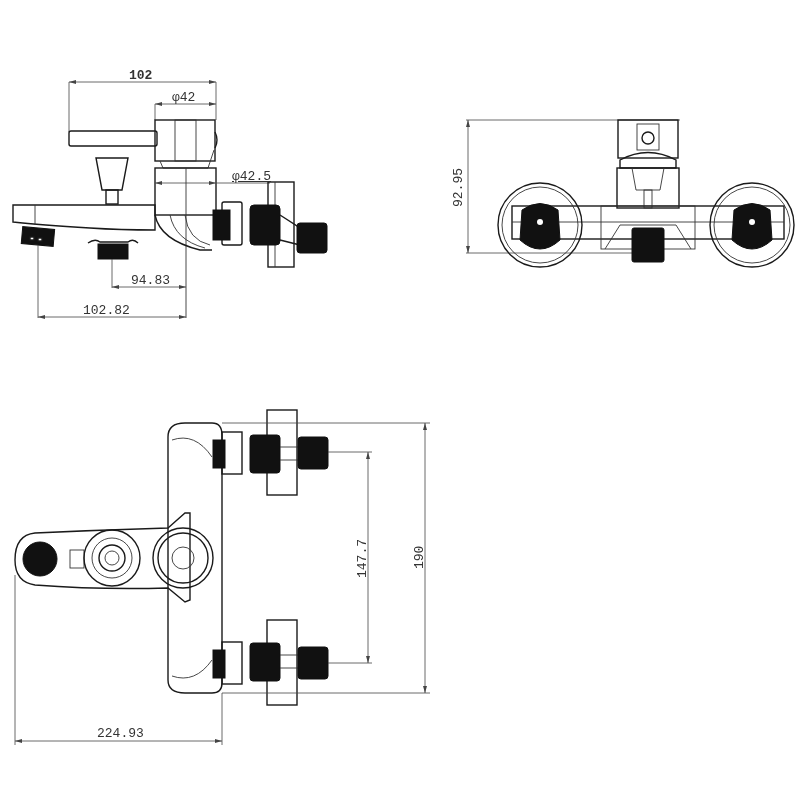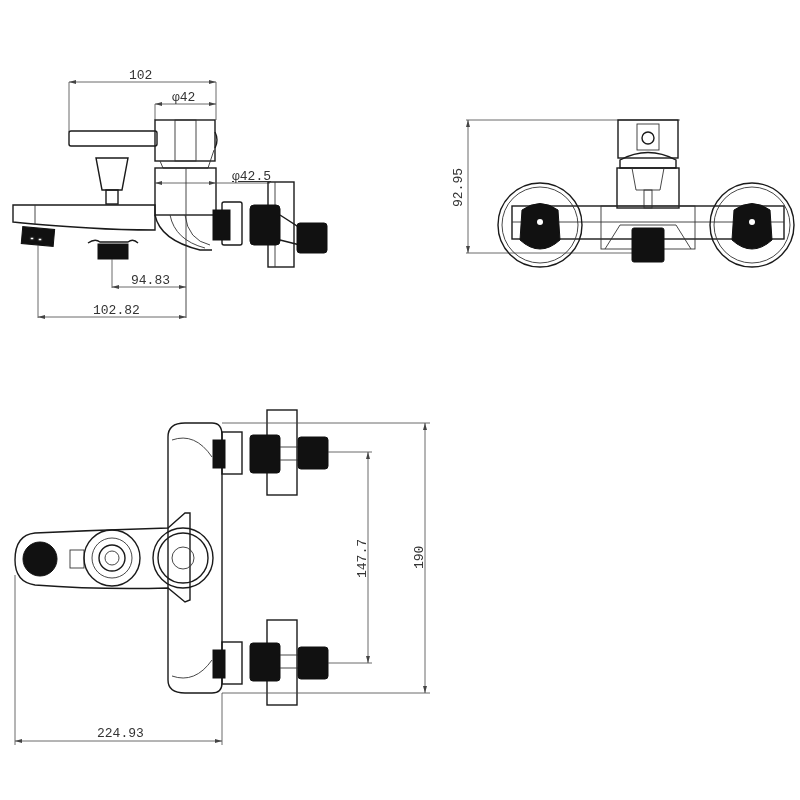--- a/index.html
+++ b/index.html
@@ -160,23 +160,23 @@
     <polygon points="425,693 423,686 427,686" fill="#444"></polygon>
 
     <line class="dim" x1="15" y1="575" x2="15" y2="745"></line>
     <line class="dim" x1="222" y1="693" x2="222" y2="745"></line>
     <line class="dim" x1="15" y1="741" x2="222" y2="741"></line>
     <polygon points="15,741 22,739 22,743" fill="#444"></polygon>
     <polygon points="222,741 215,739 215,743" fill="#444"></polygon>
   </g>
 </svg>
 
-<div class="lbl" style="left:129px; top:69px;">102</div>
+<div class="lbl" style="left:129px; top:69px;font-weight:bold;">102</div>
 <div class="lbl" style="left:172px; top:91px;text-align:center;">φ42</div>
 <div class="lbl" style="left:232px; top:170px;text-decoration:underline;">φ42.5</div>
 <div class="lbl" style="left:131px; top:274px;">94.83</div>
-<div class="lbl" style="left:93px; top:304px;text-align:right;">102.82</div>
+<div class="lbl" style="left:83px; top:304px;text-align:right;">102.82</div>
 
 <div class="lbl vert" style="left:452px; top:207px;">92.95</div>
 
 <div class="lbl vert" style="left:356px; top:578px;">147.7</div>
 <div class="lbl vert" style="left:413px; top:569px;">190</div>
 <div class="lbl" style="left:97px; top:727px;">224.93</div>
 
 </body></html>

